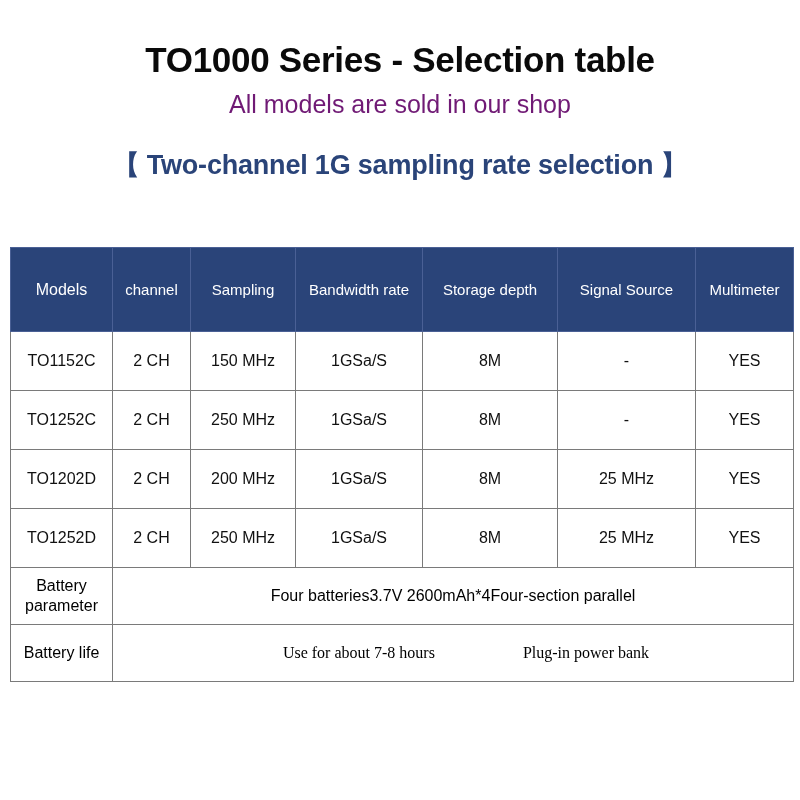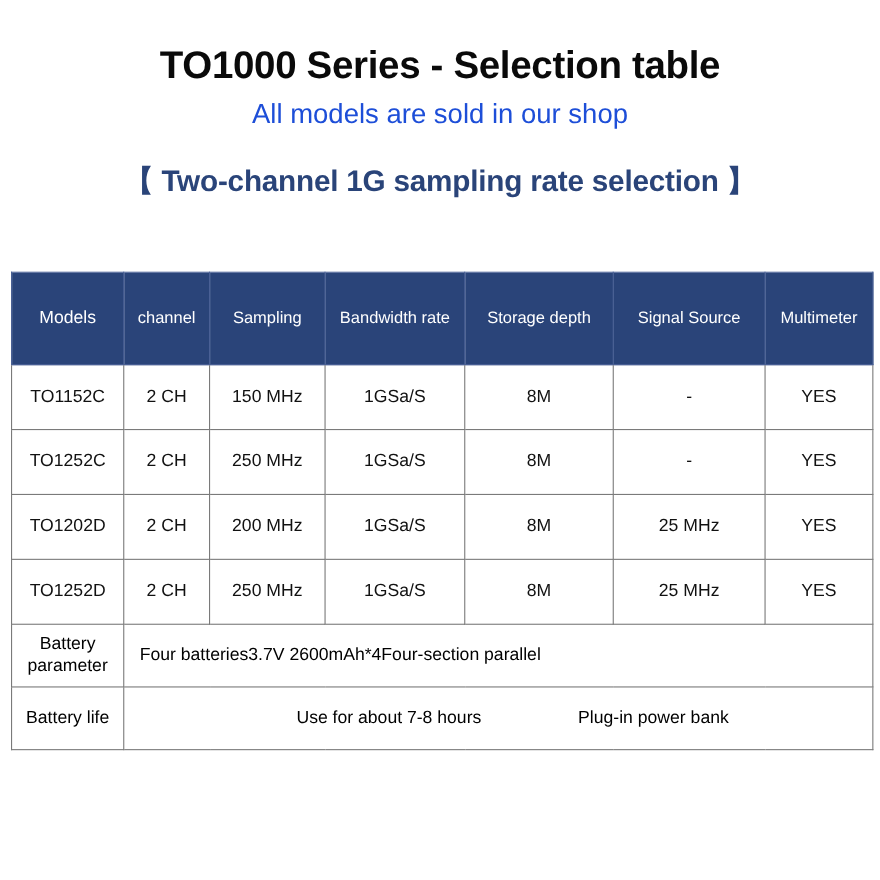--- a/index.html
+++ b/index.html
@@ -30,21 +30,21 @@
     font-size: 35px;
     font-weight: bold;
     letter-spacing: -0.3px;
     color: #0a0a0a;
     line-height: 1.15;
     margin: 0;
   }
   .sub-title {
     font-size: 25px;
     font-weight: normal;
-    color: #1d4ed8;
+    color: #701a75;
     margin: 10px 0 0 0;
     line-height: 1.15;
   }
   .blue-title {
     font-size: 27px;
     font-weight: bold;
     color: #2a4479;
     margin: 31px 0 0 0;
     line-height: 1.15;
     letter-spacing: -0.2px;
@@ -100,29 +100,30 @@
     height: 56px;
     font-size: 16px;
   }
   td.batt-label {
     font-size: 15px;
     line-height: 1.25;
   }
   .batt-span {
     display: flex;
     align-items: center;
-    justify-content: flex-start;
+    justify-content: center;
     height: 100%;
     padding: 0 14px;
     box-sizing: border-box;
   }
   .batt-span.two {
     justify-content: center;
     gap: 88px;
     padding-left: 40px;
+    font-family: Liberation Serif, serif;
   }
   .batt-seg {
     font-size: 16px;
     white-space: nowrap;
   }
 </style>
 </head>
 <body>
 
 <div id="page">

